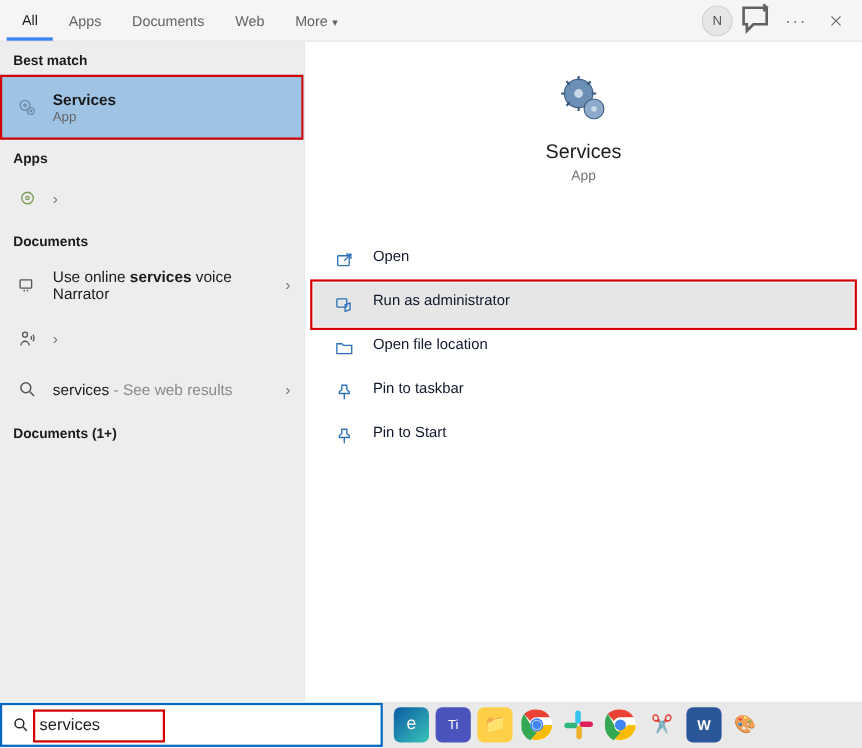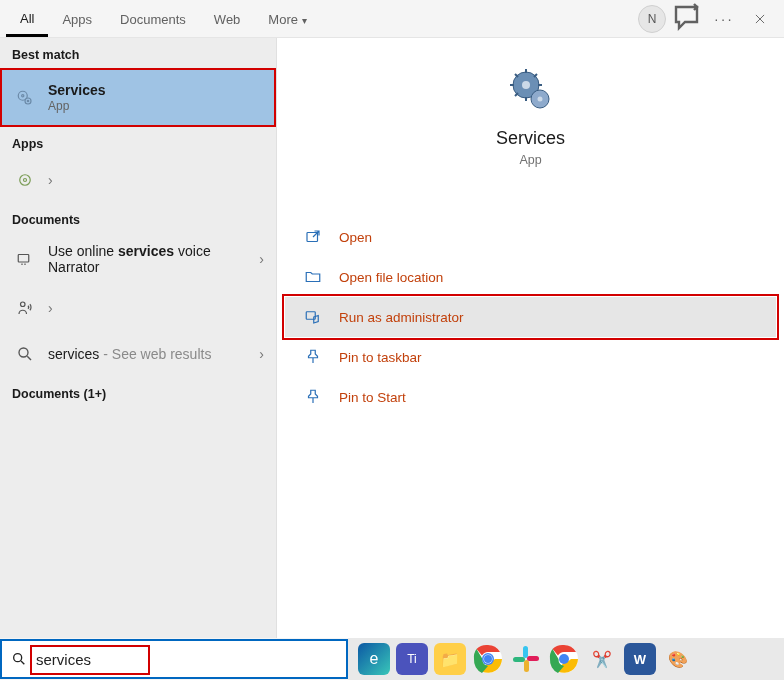--- a/index.html
+++ b/index.html
@@ -2,21 +2,21 @@
 <html><head>
 <meta charset="utf-8">
 <style>
   * { box-sizing: border-box; margin: 0; padding: 0; font-family: "Segoe UI", Arial, sans-serif; }
   html,body { width:784px; height:680px; overflow:hidden; background:#f0f0f0; }
   .window { width:784px; height:680px; display:flex; flex-direction:column; background:#f5f5f5; position:relative; }
   
   
   .tabs { height:38px; display:flex; align-items:center; padding:0 6px; background:#f5f5f5; border-bottom:1px solid #e5e5e5; font-size:13px; color:#616161;}
   .tab { padding:10px 14px 8px; cursor:pointer; }
-  .tab.active { color:#1a1a1a; border-bottom:3px solid #000000; font-weight:500; }
+  .tab.active { color:#1a1a1a; border-bottom:3px solid #3b82f6; font-weight:500; }
   .tab-caret { margin-left:4px; font-size:10px;}
   .tabs-spacer { flex:1; }
   .rbtn { width:36px; height:36px; display:flex; align-items:center; justify-content:center; color:#616161; cursor:pointer;}
   .avatar { width:28px; height:28px; border-radius:50%; background:#e6e6e6; border:1px solid #d0d0d0; display:flex; align-items:center; justify-content:center; font-size:12px; color:#555; }
   .dots { letter-spacing:2px; font-size:14px;}
   .close-x svg { width:14px; height:14px; }
 
   
   .body { flex:1; display:flex; overflow:hidden; }
   .left { width:276px; background:#ededed; display:flex; flex-direction:column; overflow-y:auto; }
@@ -34,21 +34,21 @@
   .result.selected { background:#9fc3e4; }
   .result.selected .title { font-weight:600; }
   .hl-box { position:absolute; inset:0; border:2px solid #d20000; pointer-events:none; }
 
   
   .hero { display:flex; flex-direction:column; align-items:center; padding:28px 0 10px;}
   .hero-icon { width:48px; height:48px; }
   .hero-title { font-size:18px; margin-top:14px; color:#1a1a1a;}
   .hero-sub { font-size:12.5px; color:#727272; margin-top:4px;}
   .actions { display:flex; flex-direction:column; padding:10px 8px; }
-  .action { display:flex; align-items:center; padding:8px 16px; font-size:13.5px; color:#c2410c; cursor:pointer; position:relative;}
+  .action { display:flex; align-items:flex-start; padding:8px 16px; font-size:13.5px; color:#0f172a; cursor:pointer; position:relative;}
   .action .aicon { width:24px; height:24px; margin-right:14px; display:flex; align-items:center; justify-content:center; color:#2a6fb7;}
   .action.sel { background:#e6e6e6; }
   .action .hl-box { left:-3px; right:-3px; top:-3px; bottom:-3px; }
 
   
   .searchbar { height:40px; background:#fff; border:2px solid #0067c0; display:flex; align-items:center; position:relative; width:348px;}
   .searchbar .sicon { width:34px; display:flex; align-items:center; justify-content:center; color:#333;}
   .searchbar input { flex:1; border:none; outline:none; font-size:15px; color:#222; background:transparent;}
   .searchbar .hl-box { left:28px; top:4px; width:120px; height:30px; }
 
@@ -185,37 +185,37 @@
       <div class="actions">
         <div class="action">
           <div class="aicon">
               <svg viewBox="0 0 24 24" fill="none" stroke="currentColor" stroke-width="1.6">
                 <rect x="4" y="6" width="14" height="12" rx="1"></rect>
                 <path d="M14 4h6v6M20 4l-8 8"></path>
               </svg>
             </div>
           <span>Open</span>
         </div>
-        <div class="action">
-          <div class="aicon">
-              <svg viewBox="0 0 24 24" fill="none" stroke="currentColor" stroke-width="1.6">
-                <path d="M3 6h6l2 2h10v10H3z"></path>
-              </svg>
-            </div>
-          <span>Open file location</span>
-        </div>
         <div class="action sel">
           <div class="hl-box"></div>
           <div class="aicon">
               <svg viewBox="0 0 24 24" fill="none" stroke="currentColor" stroke-width="1.6">
                 <rect x="3" y="5" width="12" height="10" rx="1"></rect>
                 <path d="M13 12l6-2v8l-6 2z"></path>
               </svg>
             </div>
           <span>Run as administrator</span>
+        </div>
+        <div class="action">
+          <div class="aicon">
+              <svg viewBox="0 0 24 24" fill="none" stroke="currentColor" stroke-width="1.6">
+                <path d="M3 6h6l2 2h10v10H3z"></path>
+              </svg>
+            </div>
+          <span>Open file location</span>
         </div>
         <div class="action">
           <div class="aicon">
               <svg viewBox="0 0 24 24" fill="none" stroke="currentColor" stroke-width="1.6">
                 <path d="M9 3h6v5l3 3v2H6v-2l3-3zM12 13v7"></path>
               </svg>
             </div>
           <span>Pin to taskbar</span>
         </div>
         <div class="action">

